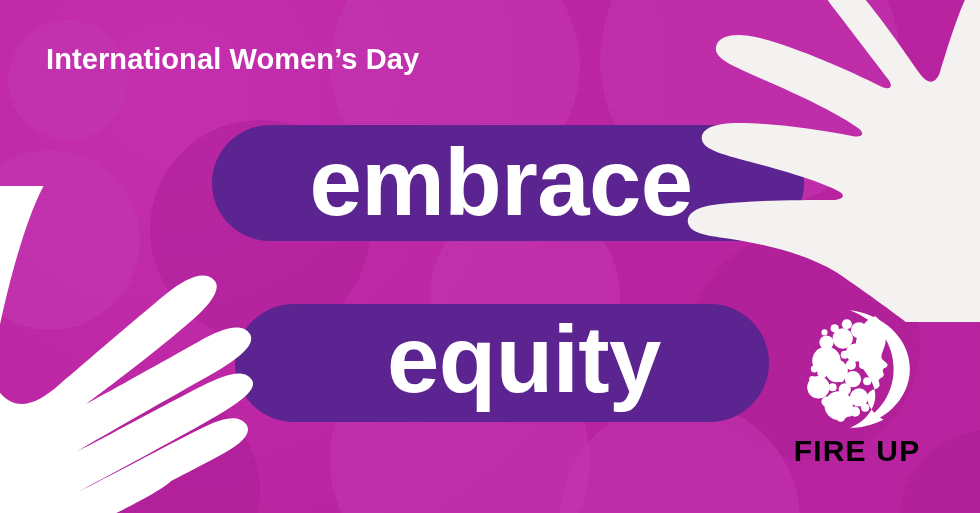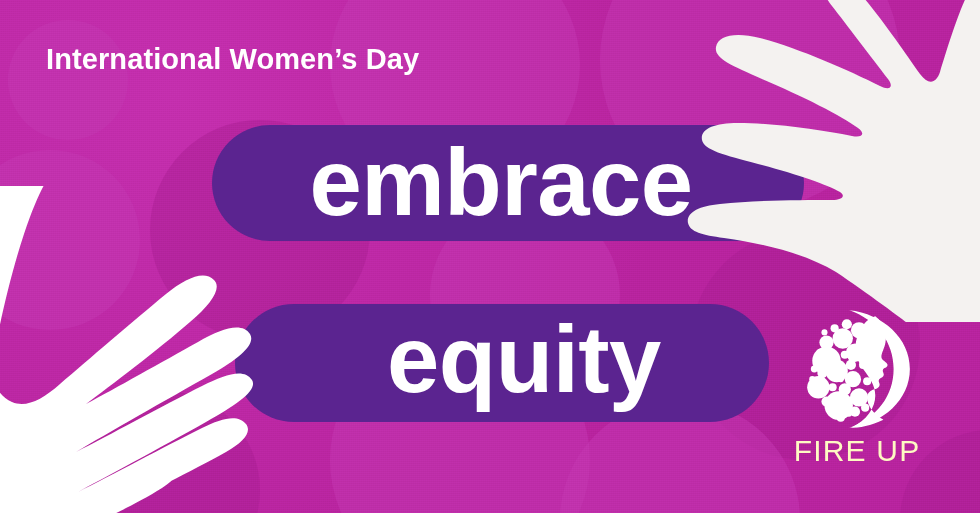--- a/index.html
+++ b/index.html
@@ -98,23 +98,23 @@
   .logo {
     position: absolute;
     left: 792px;
     top: 308px;
     width: 130px;
     z-index: 7;
     text-align: center;
   }
   .logo-mark { width: 122px; height: 122px; margin: 0 auto; display: block; }
   .logo-text {
-    color: #fef9c3;
+    color: #000000;
     font-size: 30px;
-    font-weight: 400;
+    font-weight: 700;
     letter-spacing: 1.2px;
     margin-top: 4px;
     white-space: nowrap;
   }
 </style>
 </head>
 <body>
 
 <div class="banner">
 

